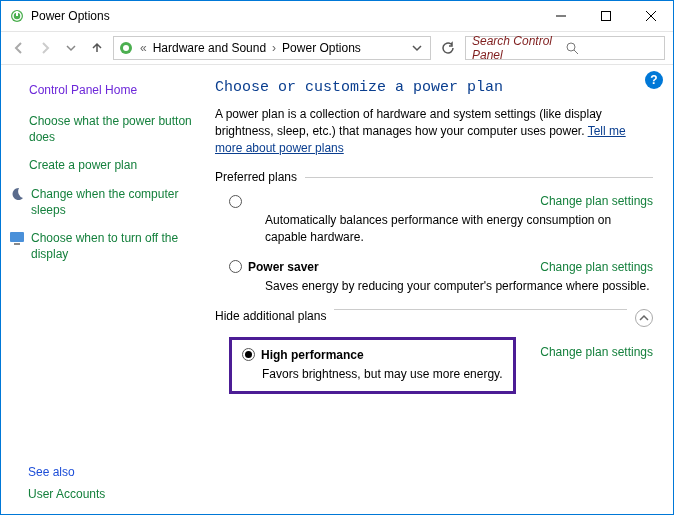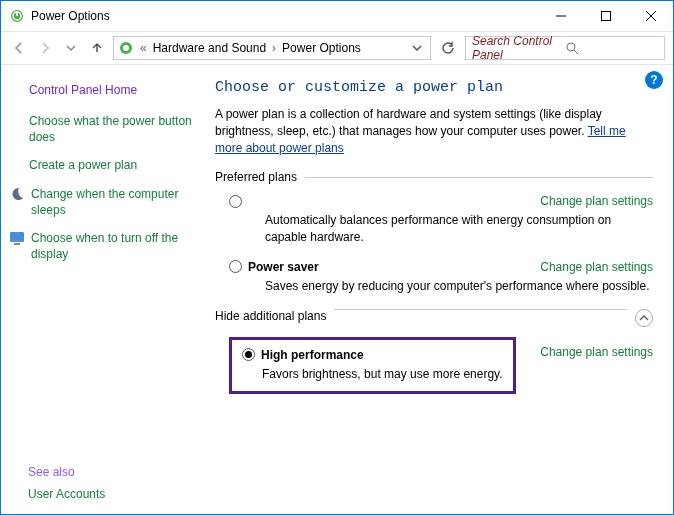--- a/index.html
+++ b/index.html
@@ -36,21 +36,21 @@
 .plan-row .left { display: flex; align-items: center; gap: 6px; }
 .plan-row .name { font-weight: bold; font-size: 12px; }
 .plan-desc { margin-left: 36px; margin-top: 4px; line-height: 1.4; }
 .radio { width: 13px; height: 13px; border: 1px solid #555; border-radius: 50%; display: inline-flex; align-items: center; justify-content: center; }
 .radio.sel::after { content: ""; width: 7px; height: 7px; background: #000; border-radius: 50%; }
 .hide-row { display: flex; align-items: flex-start; gap: 8px; margin: 6px 0 10px 0; }
 .collapse { width: 18px; height: 18px; border: 1px solid #aaa; border-radius: 50%; display: flex; align-items: center; justify-content: center; color: #555; font-size: 10px; }
 .hp-box { border: 3px solid #4c1d95; padding: 8px 10px; margin-left: 14px; display: inline-block; }
 .hp-wrap { display: flex; align-items: flex-start; justify-content: space-between; gap: 14px; }
 .seealso { position: absolute; bottom: 14px; left: 28px; }
-.seealso .lbl { color: #8b5cf6; font-size: 12px; margin-bottom: 8px; }
+.seealso .lbl { color: #1d4ed8; font-size: 12px; margin-bottom: 8px; }
 svg { display: block; }
 </style>
 </head>
 <body>
 
 <div class="titlebar">
   <span class="icon">
     <svg width="16" height="16">
         <circle cx="8" cy="8" r="6" fill="#4caf50"></circle>
         <path d="M8 3v5" stroke="#fff" stroke-width="2"></path>

